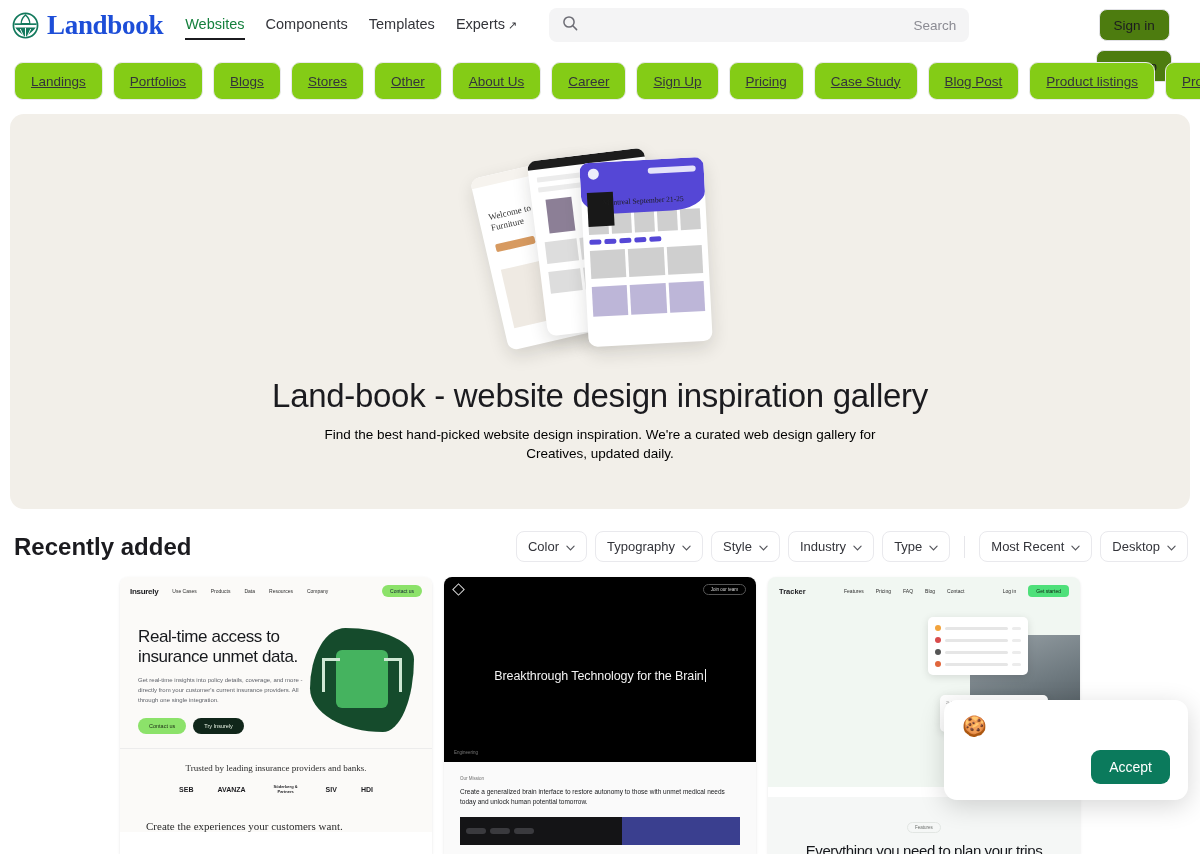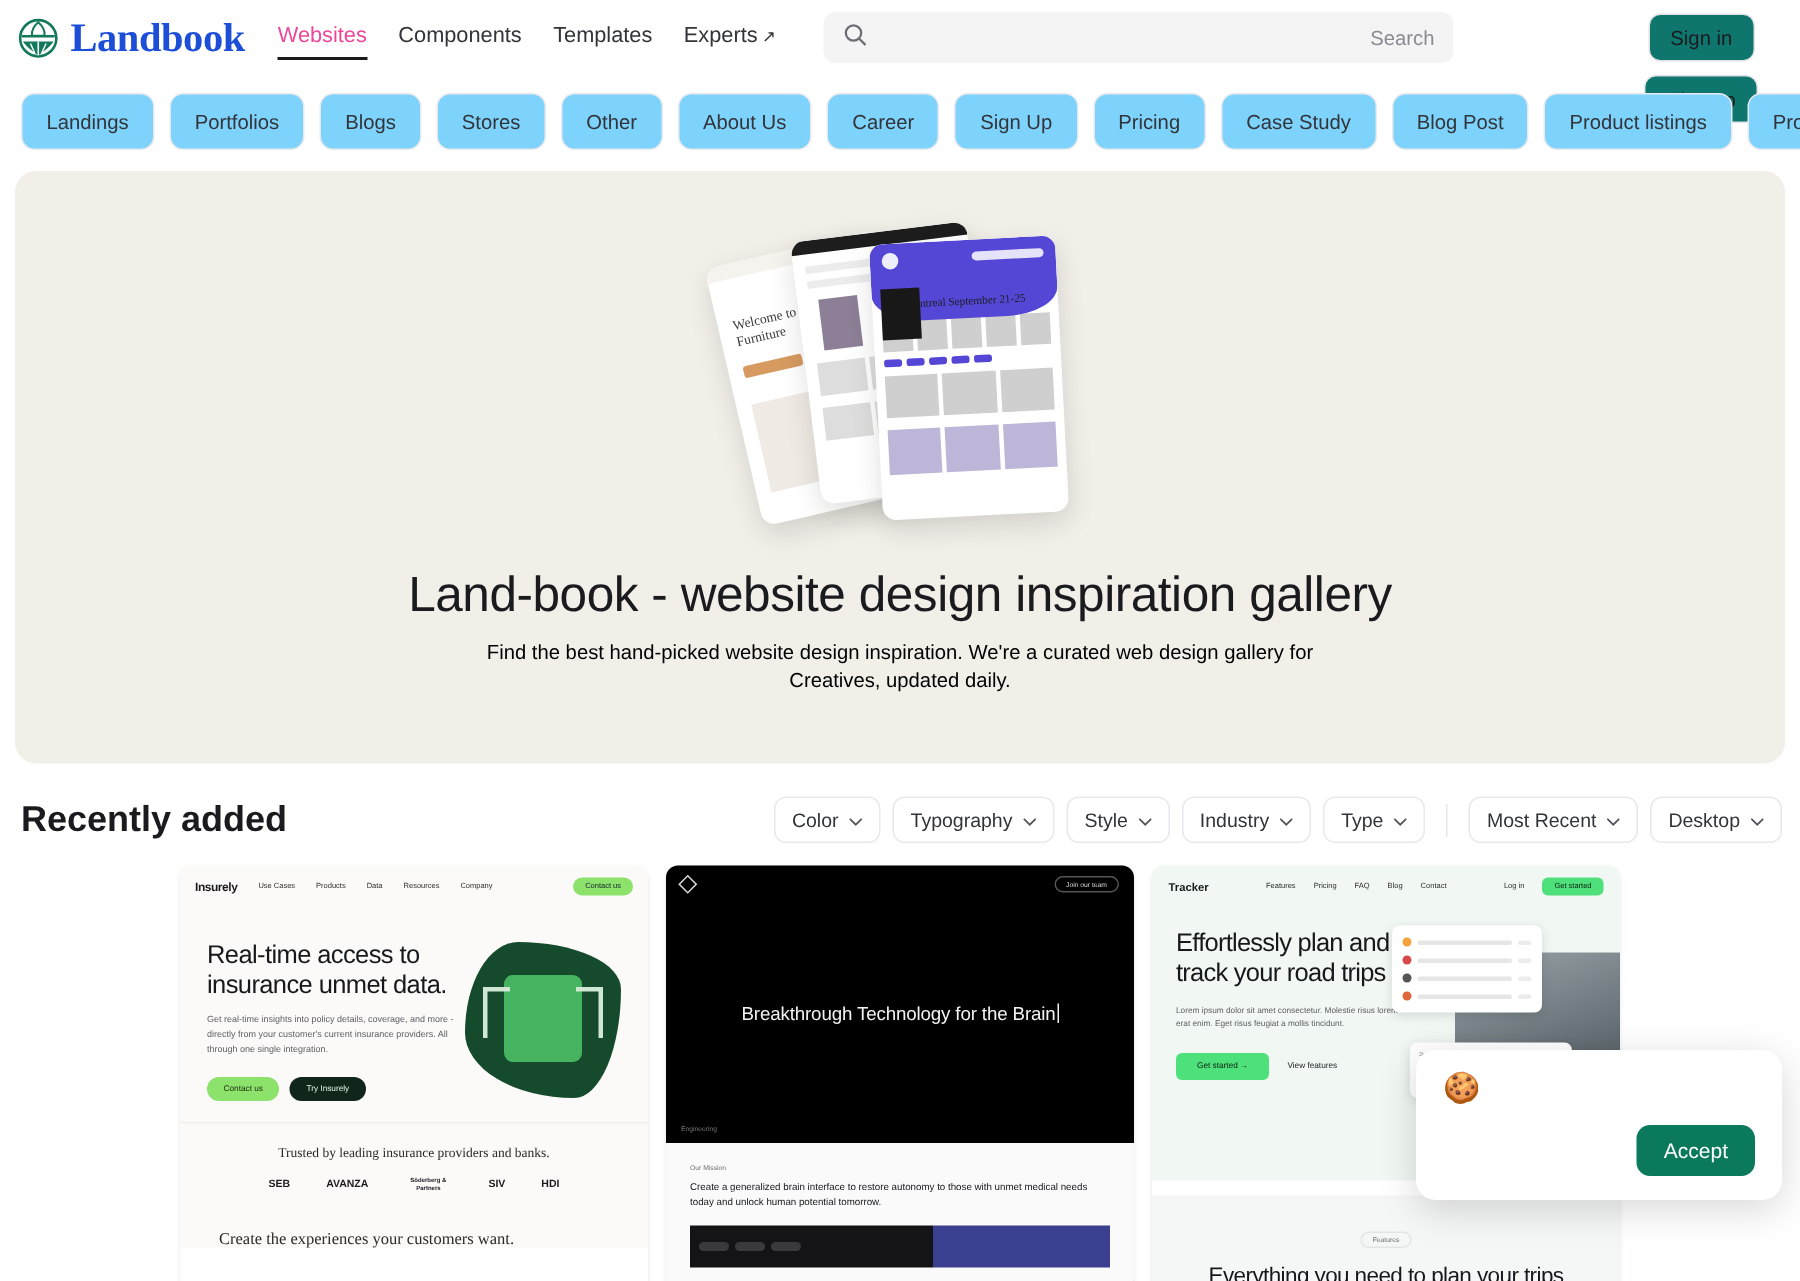--- a/index.html
+++ b/index.html
@@ -26,21 +26,21 @@
     font-family: "Liberation Serif", serif;
     font-size: 27px; font-weight: 700; letter-spacing: -0.3px;
     color: #1d4ed8;
     line-height: 1;
   }
   .nav { display: flex; align-items: center; gap: 21px; margin-left: 4px; }
   .nav-item {
     font-size: 14.5px; color: #33343a; white-space: nowrap;
     position: relative; padding: 2px 0 4px 0; cursor: pointer;
   }
-  .nav-item.active { color: #ec4899; text-align: center; }
+  .nav-item.active { color: #15803d; text-align: center; }
   .nav-item.active::after {
     content: ""; position: absolute; left: 0; right: 0; bottom: -4px;
     height: 2px; background: #1b1b1f;
   }
   .nav-arrow { font-size: 11px; margin-left: 3px; color: #33343a; }
 
   .search {
     flex: 1 1 auto; margin: 0 20px 0 32px;
     height: 34px; background: #f4f4f5; border-radius: 8px;
     display: flex; align-items: center; gap: 9px; padding: 0 13px;
@@ -48,35 +48,35 @@
     justify-content: space-between;
   }
   .search svg { flex: 0 0 16px; }
   .search-ph { font-size: 13.5px; color: #8b8b93; }
 
   .hdr-actions { display: flex; align-items: center; gap: 9px; margin-left: auto; flex-direction: column; }
   .btn {
     height: 32px; border-radius: 8px; font-size: 13.5px;
     display: flex; align-items: center; justify-content: center;
     padding: 0 14px; white-space: nowrap; cursor: pointer;
-    border: 1px solid #e2e2e6; background: #0f766e; color: #1b1b1f;
+    border: 1px solid #e2e2e6; background: #4d7c0f; color: #1b1b1f;
   }
   .btn-primary { background: #0b7a5c; color: #fff; border-color: #0b7a5c; }
 
   
   .cats {
     display: flex; align-items: center; gap: 10px;
     padding: 12px 12px 14px 14px;
     background: #fff;
   }
   .cat {
     height: 38px; padding: 0 16px; border-radius: 9px;
-    border: 1px solid #e9e9ed; background: #7dd3fc;
+    border: 1px solid #e9e9ed; background: #84cc16;
     font-size: 13.5px; color: #33343a;
-    display: flex; align-items: center; white-space: nowrap; cursor: pointer;
+    display: flex; align-items: center; white-space: nowrap; cursor: pointer; text-decoration: underline;
   }
 
   
   .hero {
     margin: 0 10px; height: 395px;
     background: #f2efe9; border-radius: 14px;
     display: flex; flex-direction: column; align-items: center;
     padding-top: 32px; overflow: hidden;
   }
   .hero-art { width: 240px; height: 215px; position: relative; }
@@ -510,28 +510,20 @@
       <span>Features</span>
       <span>Pricing</span>
       <span>FAQ</span>
       <span>Blog</span>
       <span>Contact</span>
       <span class="sp"></span>
       <span>Log in</span>
       <span class="c3-cta">Get started</span>
     </div>
     <div class="c3-hero">
-      <div class="c3-l">
-        <div class="c3-h">Effortlessly plan and track your road trips</div>
-        <div class="c3-p">Lorem ipsum dolor sit amet consectetur. Molestie risus lorem erat enim. Eget risus feugiat a mollis tincidunt.</div>
-        <div class="c3-btns">
-          <span class="c3-b1">Get started →</span>
-          <span class="c3-b2">View features</span>
-        </div>
-      </div>
       <div class="c3-r">
         <div class="c3-photo"></div>
         <div class="c3-panel">
           <div class="c3-pr">
               <span class="dot" style="background:#f2a33c"></span>
               <span class="ln"></span>
               <span class="v"></span>
             </div>
           <div class="c3-pr">
               <span class="dot" style="background:#d84b4b"></span>

